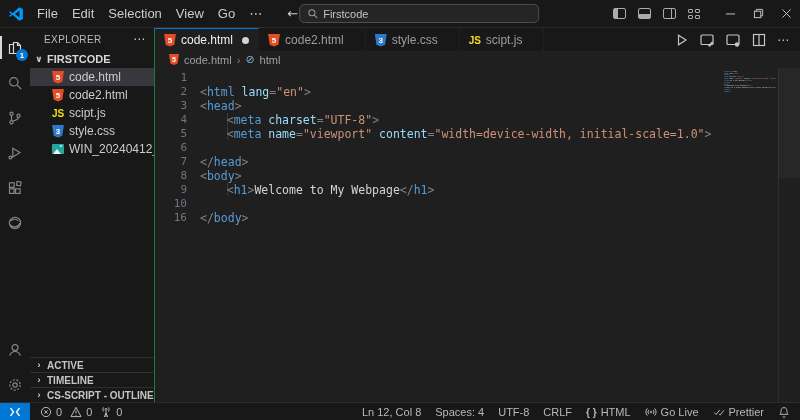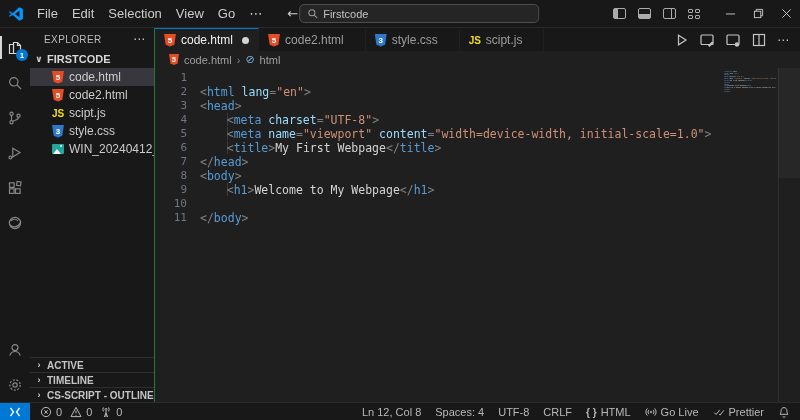--- a/index.html
+++ b/index.html
@@ -367,39 +367,38 @@
           <div class="code-line">
             <span class="ln">4</span>
             <span class="content"><span class="guide"></span><span class="tok-p">&lt;</span><span class="tok-t">meta</span><span class="tok-a"> charset</span><span class="tok-p">=</span><span class="tok-s">"UTF-8"</span><span class="tok-p">&gt;</span></span>
           </div>
           <div class="code-line">
             <span class="ln">5</span>
             <span class="content"><span class="guide"></span><span class="tok-p">&lt;</span><span class="tok-t">meta</span><span class="tok-a"> name</span><span class="tok-p">=</span><span class="tok-s">"viewport"</span><span class="tok-a"> content</span><span class="tok-p">=</span><span class="tok-s">"width=device-width, initial-scale=1.0"</span><span class="tok-p">&gt;</span></span>
           </div>
           <div class="code-line">
             <span class="ln">6</span>
-            <span class="content"><span class="guide"></span><span class="tok-p">&lt;</span><span class="tok-t">title</span><span class="tok-p">&gt;</span><span class="tok-x">My First Webpage</span><span class="tok-p">&lt;/</span><span class="tok-t">title</span><span class="tok-p">&gt;</span></span>
           </div>
           <div class="code-line">
             <span class="ln">7</span>
             <span class="content"><span class="tok-p">&lt;/</span><span class="tok-t">head</span><span class="tok-p">&gt;</span></span>
           </div>
           <div class="code-line">
             <span class="ln">8</span>
             <span class="content"><span class="tok-p">&lt;</span><span class="tok-t">body</span><span class="tok-p">&gt;</span></span>
           </div>
           <div class="code-line">
             <span class="ln">9</span>
             <span class="content"><span class="guide"></span><span class="tok-p">&lt;</span><span class="tok-t">h1</span><span class="tok-p">&gt;</span><span class="tok-x">Welcome to My Webpage</span><span class="tok-p">&lt;/</span><span class="tok-t">h1</span><span class="tok-p">&gt;</span></span>
           </div>
           <div class="code-line">
             <span class="ln">10</span>
           </div>
           <div class="code-line">
-            <span class="ln">11</span>
+            <span class="ln">16</span>
             <span class="content"><span class="tok-p">&lt;/</span><span class="tok-t">body</span><span class="tok-p">&gt;</span></span>
           </div>
         </div>
       <div class="sb-track">
           <div class="sb-slider"></div>
         </div>
       <div class="minimap">
           <div class="inner" id="minimap-inner">
             <div class="code">
               <div class="code-line">

